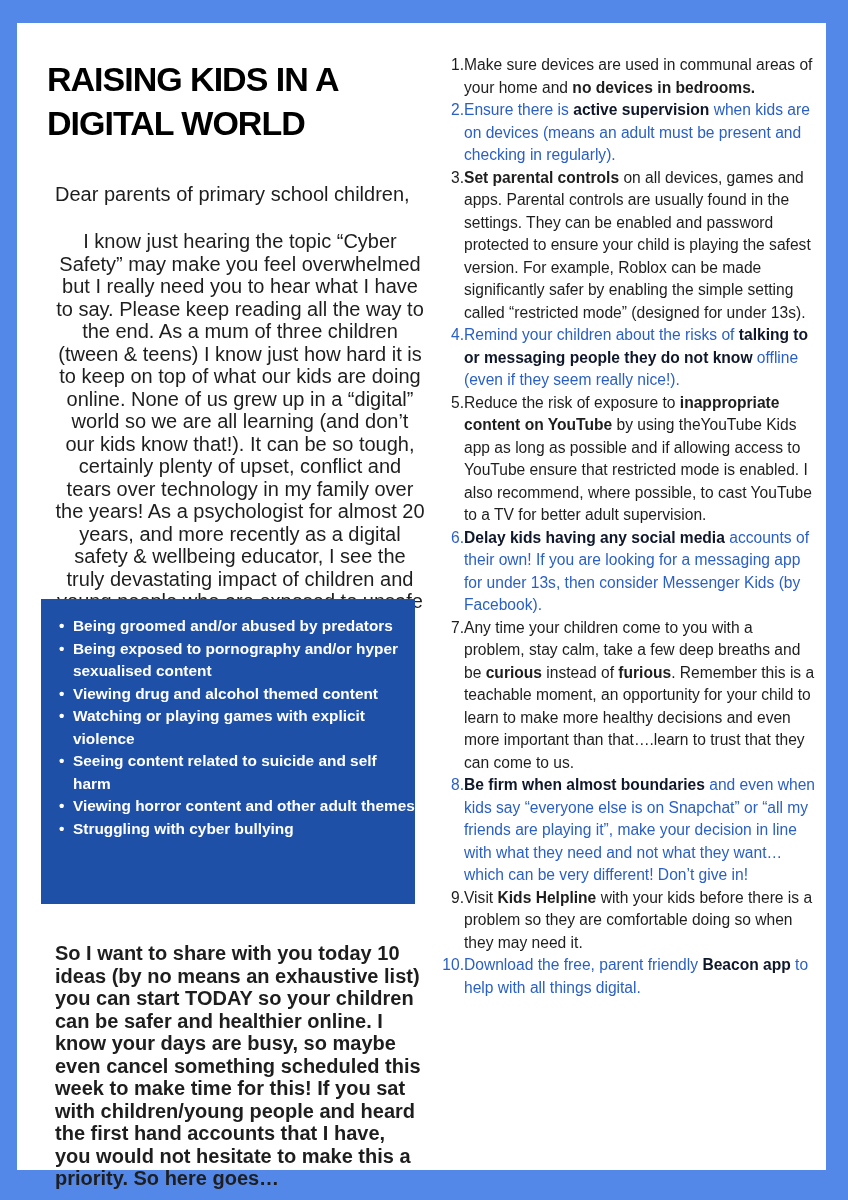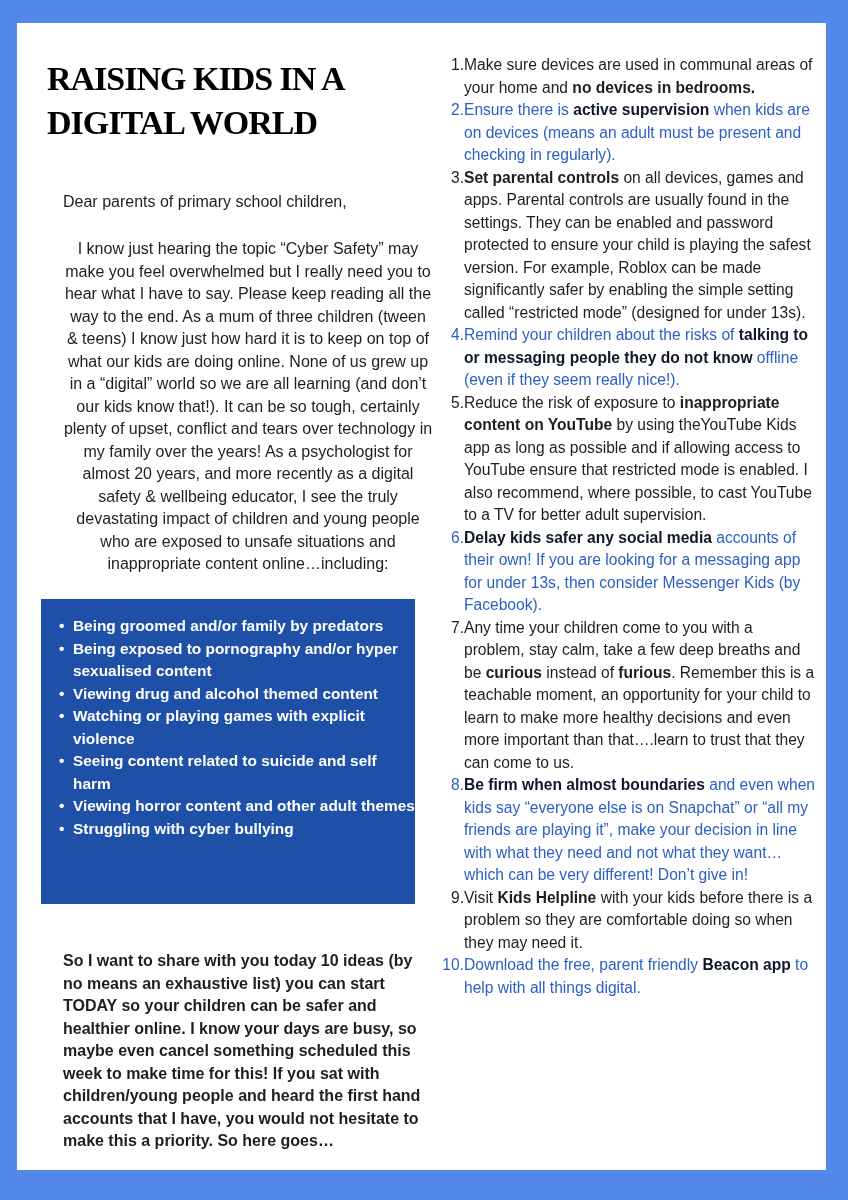--- a/index.html
+++ b/index.html
@@ -3,24 +3,24 @@
 <meta charset="utf-8">
 <style>
   html, body { margin:0; padding:0; }
   body {
     width:848px; height:1200px; background:#5387e8; position:relative; overflow:hidden;
     font-family:"Liberation Sans", "DejaVu Sans", sans-serif; color:#1a1a1a;
   }
   .card { position:absolute; left:17px; top:23px; width:809px; height:1147px; background:#ffffff; }
   .title {
     position:absolute; left:47px; top:57px; width:370px; margin:0;
-    font-family:Liberation Serif, serif; font-weight:bold; font-size:34px; line-height:44px;
+    font-family:Liberation Sans, sans-serif; font-weight:bold; font-size:34px; line-height:44px;
     letter-spacing:-1px; color:#000;
   }
-  .p { position:absolute; left:47px; width:370px; margin:16px; font-size:16px; line-height:22.5px; color:#1e1e1e; }
+  .p { position:absolute; left:47px; width:370px; margin:8px; font-size:20px; line-height:22.5px; color:#1e1e1e; }
   .greet { top:175px; }
   .intro { top:222px;text-align:center; }
   .outro { top:934px;font-weight:bold; }
   .bluebox {
     position:absolute; left:41px; top:599px; width:374px; height:305px; background:#1f50a8;
   }
   .bluebox ul { margin:0; padding:16px 0 0 32px; list-style:none; }
   .bluebox li {
     position:relative; color:#fff; font-weight:bold; font-size:15.4px; line-height:22.5px; padding-left:0;
   }
@@ -37,36 +37,36 @@
 <body>
 
 <div class="card"></div>
 
 <h1 class="title">RAISING KIDS IN A DIGITAL WORLD</h1>
 <p class="p greet">Dear parents of primary school children,</p>
 <p class="p intro">I know just hearing the topic “Cyber Safety” may make you feel overwhelmed but I really need you to hear what I have to say. Please keep reading all the way to the end. As a mum of three children (tween &amp; teens) I know just how hard it is to keep on top of what our kids are doing online. None of us grew up in a “digital” world so we are all learning (and don’t our kids know that!). It can be so tough, certainly plenty of upset, conflict and tears over technology in my family over the years! As a psychologist for almost 20 years, and more recently as a digital safety &amp; wellbeing educator, I see the truly devastating impact of children and young people who are exposed to unsafe situations and inappropriate content online…including:</p>
 
 <div class="bluebox">
   <ul>
-    <li><span class="bullet">•</span><span>Being groomed and/or family by predators</span></li>
+    <li><span class="bullet">•</span><span>Being groomed and/or abused by predators</span></li>
     <li><span class="bullet">•</span><span>Being exposed to pornography and/or hyper sexualised content</span></li>
     <li><span class="bullet">•</span><span>Viewing drug and alcohol themed content</span></li>
     <li><span class="bullet">•</span><span>Watching or playing games with explicit violence</span></li>
     <li><span class="bullet">•</span><span>Seeing content related to suicide and self harm</span></li>
     <li><span class="bullet">•</span><span>Viewing horror content and other adult themes</span></li>
     <li><span class="bullet">•</span><span>Struggling with cyber bullying</span></li>
   </ul>
 </div>
 
 <p class="p outro">So I want to share with you today 10 ideas (by no means an exhaustive list) you can start TODAY so your children can be safer and healthier online. I know your days are busy, so maybe even cancel something scheduled this week to make time for this! If you sat with children/young people and heard the first hand accounts that I have, you would not hesitate to make this a priority. So here goes…</p>
 
 <div class="right">
   <p class="tip"><span class="num">1.</span><span>Make sure devices are used in communal areas of your home and </span><b>no devices in bedrooms.</b><span></span></p>
   <p class="tip blue"><span class="num">2.</span><span>Ensure there is </span><b>active supervision</b><span> when kids are on devices (means an adult must be present and checking in regularly).</span></p>
   <p class="tip"><span class="num">3.</span><span></span><b>Set parental controls</b><span> on all devices, games and apps. Parental controls are usually found in the settings. They can be enabled and password protected to ensure your child is playing the safest version. For example, Roblox can be made significantly safer by enabling the simple setting called “restricted mode” (designed for under 13s).</span></p>
   <p class="tip blue"><span class="num">4.</span><span>Remind your children about the risks of </span><b>talking to or messaging people they do not know</b><span> offline (even if they seem really nice!).</span></p>
   <p class="tip"><span class="num">5.</span><span>Reduce the risk of exposure to </span><b>inappropriate content on YouTube</b><span> by using theYouTube Kids app as long as possible and if allowing access to YouTube ensure that restricted mode is enabled. I also recommend, where possible, to cast YouTube to a TV for better adult supervision.</span></p>
-  <p class="tip blue"><span class="num">6.</span><span></span><b>Delay kids safer any social media</b><span> accounts of their own! If you are looking for a messaging app for under 13s, then consider Messenger Kids (by Facebook).</span></p>
+  <p class="tip blue"><span class="num">6.</span><span></span><b>Delay kids having any social media</b><span> accounts of their own! If you are looking for a messaging app for under 13s, then consider Messenger Kids (by Facebook).</span></p>
   <p class="tip"><span class="num">7.</span><span>Any time your children come to you with a problem, stay calm, take a few deep breaths and be </span><b>curious</b><span> instead of </span><b>furious</b><span>. Remember this is a teachable moment, an opportunity for your child to learn to make more healthy decisions and even more important than that….learn to trust that they can come to us.</span></p>
   <p class="tip blue"><span class="num">8.</span><span></span><b>Be firm when almost boundaries</b><span> and even when kids say “everyone else is on Snapchat” or “all my friends are playing it”, make your decision in line with what they need and not what they want… which can be very different! Don’t give in!</span></p>
   <p class="tip"><span class="num">9.</span><span>Visit </span><b>Kids Helpline</b><span> with your kids before there is a problem so they are comfortable doing so when they may need it.</span></p>
   <p class="tip ten blue"><span class="num">10.</span><span>Download the free, parent friendly </span><b>Beacon app</b><span> to help with all things digital.</span></p>
 </div>
 
 </body></html>

